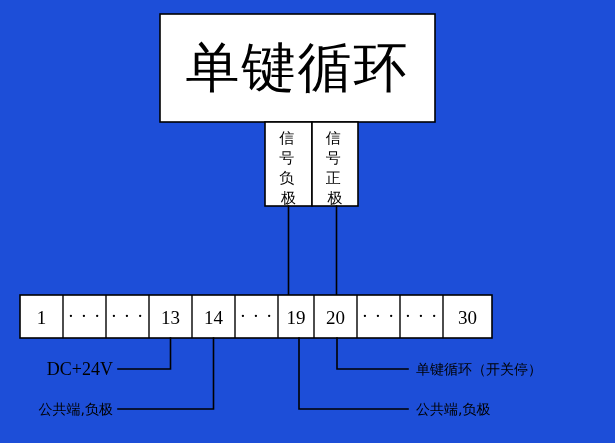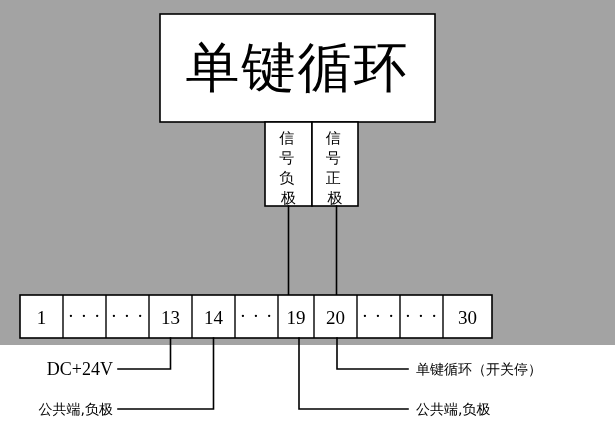--- a/index.html
+++ b/index.html
@@ -9,22 +9,22 @@
   }
   body {
     width: 615px;
     height: 443px;
     overflow: hidden;
     font-family: "Liberation Sans", sans-serif;
   }
   #diagram-root {
     position: relative;
     width: 615px;
-    height: 345px;
-    background: #a3a3a3;
+    height: 443px;
+    background: #1d4ed8;
   }
   svg#wiring-diagram {
     display: block;
     width: 615px;
     height: 443px;
   }
   .box-rect {
     fill: #ffffff;
     stroke: #000000;
     stroke-width: 1.6;

